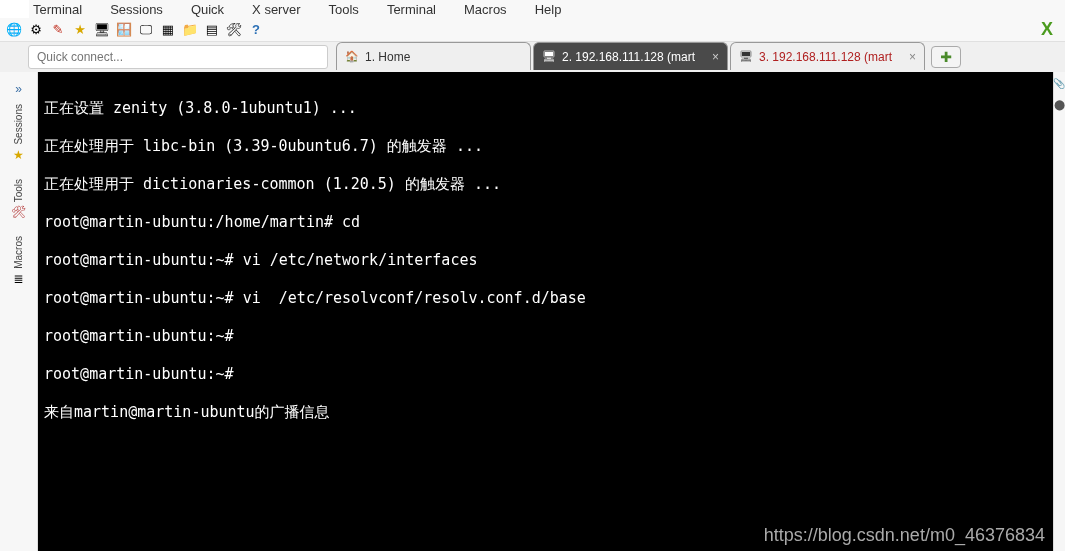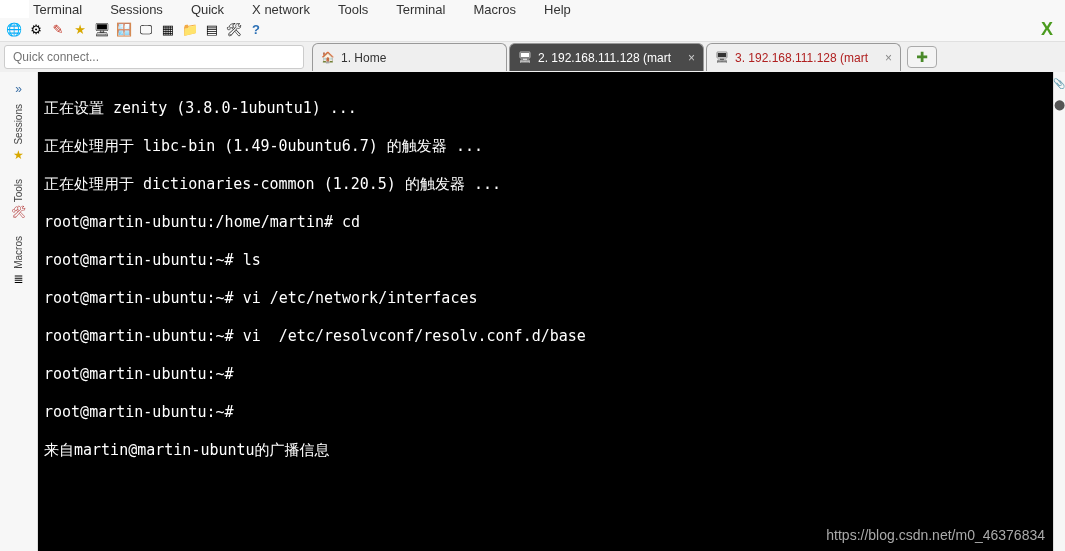--- a/index.html
+++ b/index.html
@@ -45,23 +45,23 @@
 .close-x {
   margin-left: auto;
   color: #4b9b1f;
   font-weight: bold;
   font-size: 18px;
   padding: 0 6px;
 }
 .tabrow {
   height: 30px;
   display: flex;
-  align-items: center;
+  align-items: flex-start;
   background: #f0f0f0;
-  padding: 0 20px 0 4px;
+  padding: 0 20px 0 28px;
   gap: 0;
 }
 .quick-connect {
   width: 300px;
   height: 24px;
   border: 1px solid #ccc;
   border-radius: 3px;
   padding: 3px 8px;
   font-size: 12px;
   color: #888;
@@ -156,21 +156,21 @@
   white-space: pre;
   overflow: hidden;
   position: relative;
 }
 .terminal .line { white-space: pre; }
 .watermark {
   position: absolute;
   right: 8px;
   bottom: 6px;
   color: #aaa;
-  font-size: 14px;
+  font-size: 18px;
   font-family: Arial, sans-serif;
 }
 .right-gutter {
   width: 12px;
   background: #f6f6f6;
   border-left: 1px solid #ddd;
   display: flex;
   flex-direction: column;
   align-items: center;
   padding-top: 6px;
@@ -178,21 +178,21 @@
 }
 .right-gutter .g-icon { font-size: 10px; color: #555; }
 </style>
 </head>
 <body>
 
 <div class="menubar">
   <span>Terminal</span>
   <span>Sessions</span>
   <span>Quick</span>
-  <span>X network</span>
+  <span>X server</span>
   <span>Tools</span>
   <span>Terminal</span>
   <span>Macros</span>
   <span>Help</span>
 </div>
 
 <div class="toolbar">
   <span class="tb-icon">🌐</span>
   <span class="tb-icon">⚙</span>
   <span class="tb-icon" style="color:#c03020">✎</span>
@@ -240,24 +240,23 @@
       <span class="sidebar-icon" style="color:#b03030">🛠</span>
     </div>
     <div class="sidebar-item">
       <span class="sidebar-label">Macros</span>
       <span class="sidebar-icon">≣</span>
     </div>
   </div>
 
   <div class="terminal">
 <div class="line">正在设置 zenity (3.8.0-1ubuntu1) ...</div>
-<div class="line">正在处理用于 libc-bin (1.49-0ubuntu6.7) 的触发器 ...</div>
+<div class="line">正在处理用于 libc-bin (3.39-0ubuntu6.7) 的触发器 ...</div>
 <div class="line">正在处理用于 dictionaries-common (1.20.5) 的触发器 ...</div>
 <div class="line">root@martin-ubuntu:/home/martin# cd</div>
-<div class="line">root@martin-ubuntu:~# ls</div>
 <div class="line">root@martin-ubuntu:~# vi /etc/network/interfaces</div>
 <div class="line">root@martin-ubuntu:~# vi  /etc/resolvconf/resolv.conf.d/base</div>
 <div class="line">root@martin-ubuntu:~#</div>
 <div class="line">root@martin-ubuntu:~#</div>
 <div class="line">来自martin@martin-ubuntu的广播信息</div>
 <div class="line"></div>
 
 
 
 

